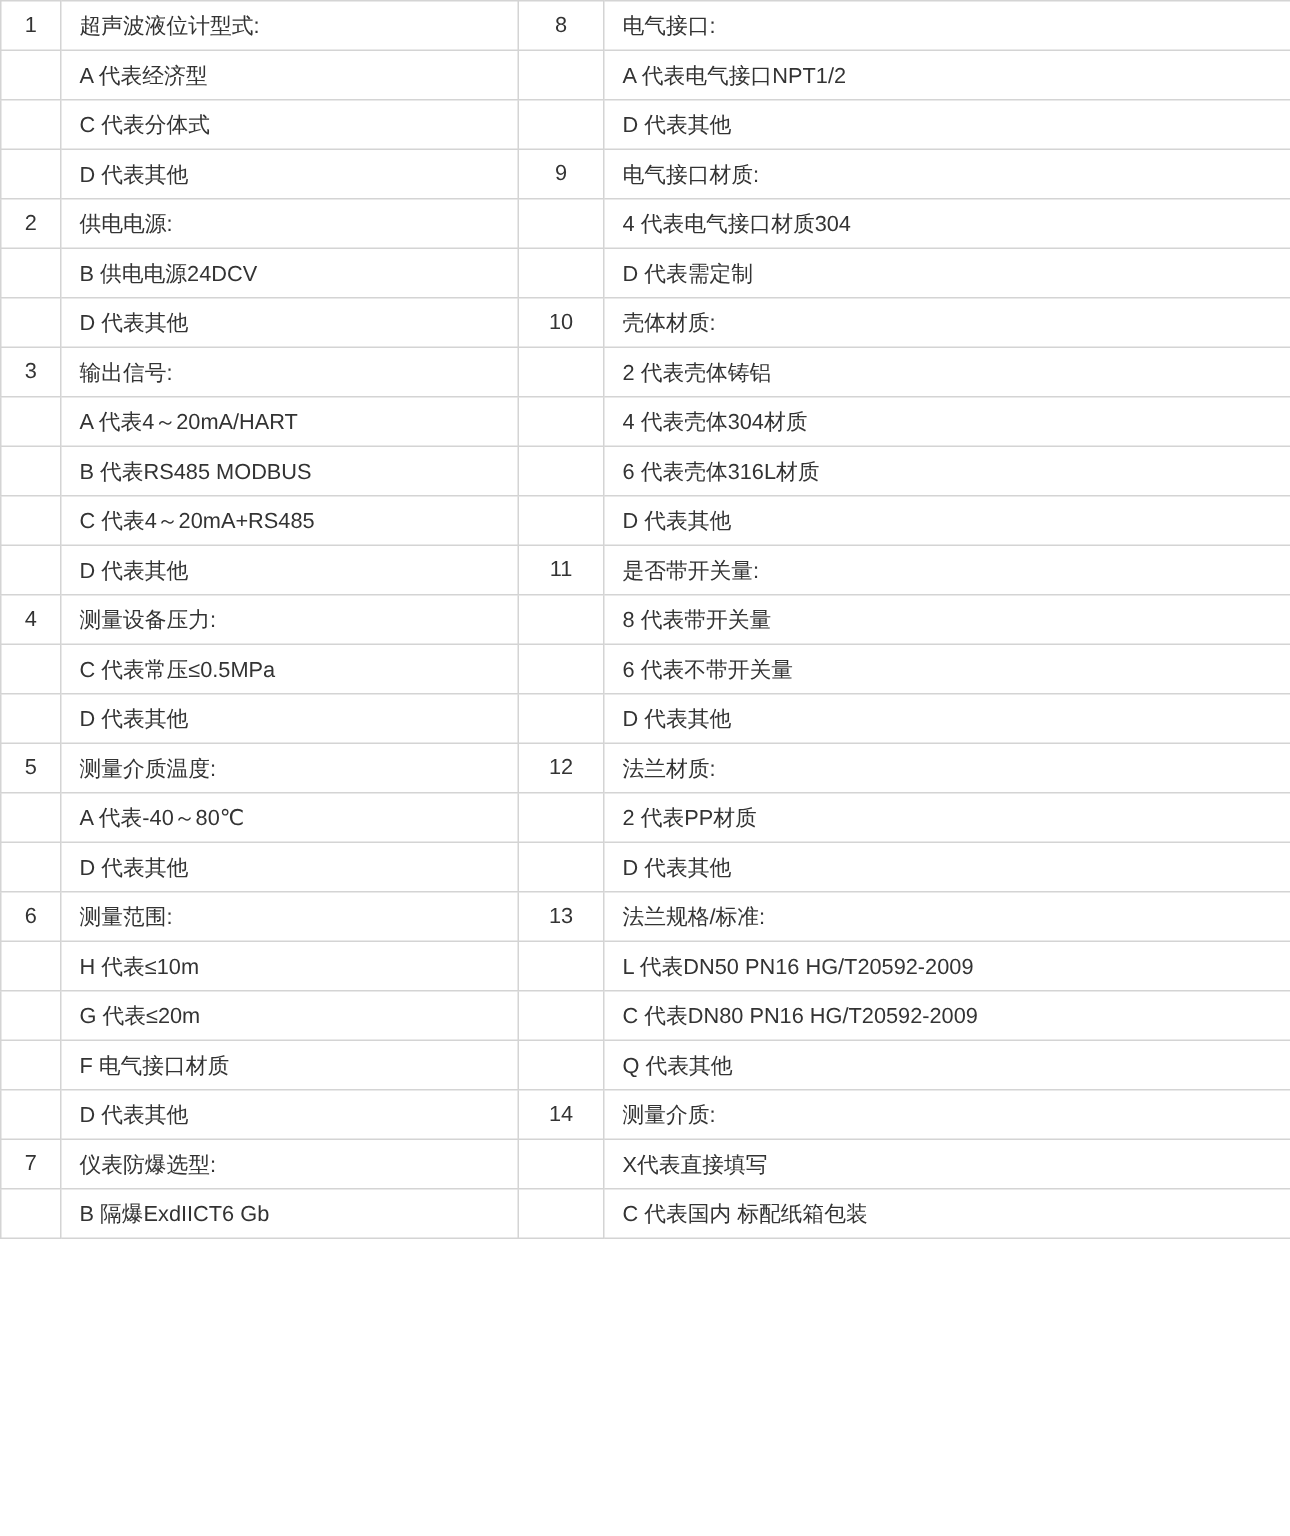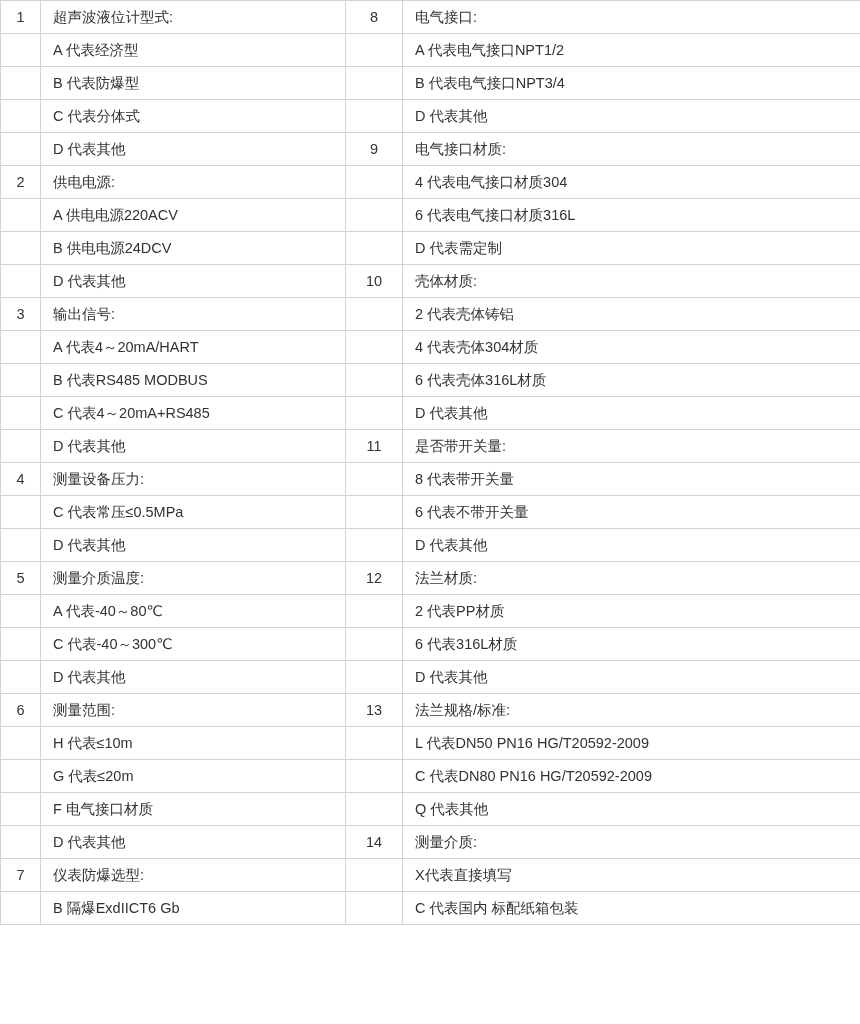--- a/index.html
+++ b/index.html
@@ -54,47 +54,35 @@
     <td class="desc">电气接口:</td>
   </tr>
       <tr>
     <td class="num"></td>
     <td class="desc">A 代表经济型</td>
     <td class="num"></td>
     <td class="desc">A 代表电气接口NPT1/2</td>
   </tr>
       <tr>
     <td class="num"></td>
-    <td class="desc">B 代表防爆型</td>
-    <td class="num"></td>
-    <td class="desc">B 代表电气接口NPT3/4</td>
-  </tr>
-      <tr>
-    <td class="num"></td>
     <td class="desc">C 代表分体式</td>
     <td class="num"></td>
     <td class="desc">D 代表其他</td>
   </tr>
       <tr>
     <td class="num"></td>
     <td class="desc">D 代表其他</td>
     <td class="num">9</td>
     <td class="desc">电气接口材质:</td>
   </tr>
       <tr>
     <td class="num">2</td>
     <td class="desc">供电电源:</td>
     <td class="num"></td>
     <td class="desc">4 代表电气接口材质304</td>
-  </tr>
-      <tr>
-    <td class="num"></td>
-    <td class="desc">A 供电电源220ACV</td>
-    <td class="num"></td>
-    <td class="desc">6 代表电气接口材质316L</td>
   </tr>
       <tr>
     <td class="num"></td>
     <td class="desc">B 供电电源24DCV</td>
     <td class="num"></td>
     <td class="desc">D 代表需定制</td>
   </tr>
       <tr>
     <td class="num"></td>
     <td class="desc">D 代表其他</td>
@@ -156,26 +144,20 @@
     <td class="desc">法兰材质:</td>
   </tr>
       <tr>
     <td class="num"></td>
     <td class="desc">A 代表-40～80℃</td>
     <td class="num"></td>
     <td class="desc">2 代表PP材质</td>
   </tr>
       <tr>
     <td class="num"></td>
-    <td class="desc">C 代表-40～300℃</td>
-    <td class="num"></td>
-    <td class="desc">6 代表316L材质</td>
-  </tr>
-      <tr>
-    <td class="num"></td>
     <td class="desc">D 代表其他</td>
     <td class="num"></td>
     <td class="desc">D 代表其他</td>
   </tr>
       <tr>
     <td class="num">6</td>
     <td class="desc">测量范围:</td>
     <td class="num">13</td>
     <td class="desc">法兰规格/标准:</td>
   </tr>

